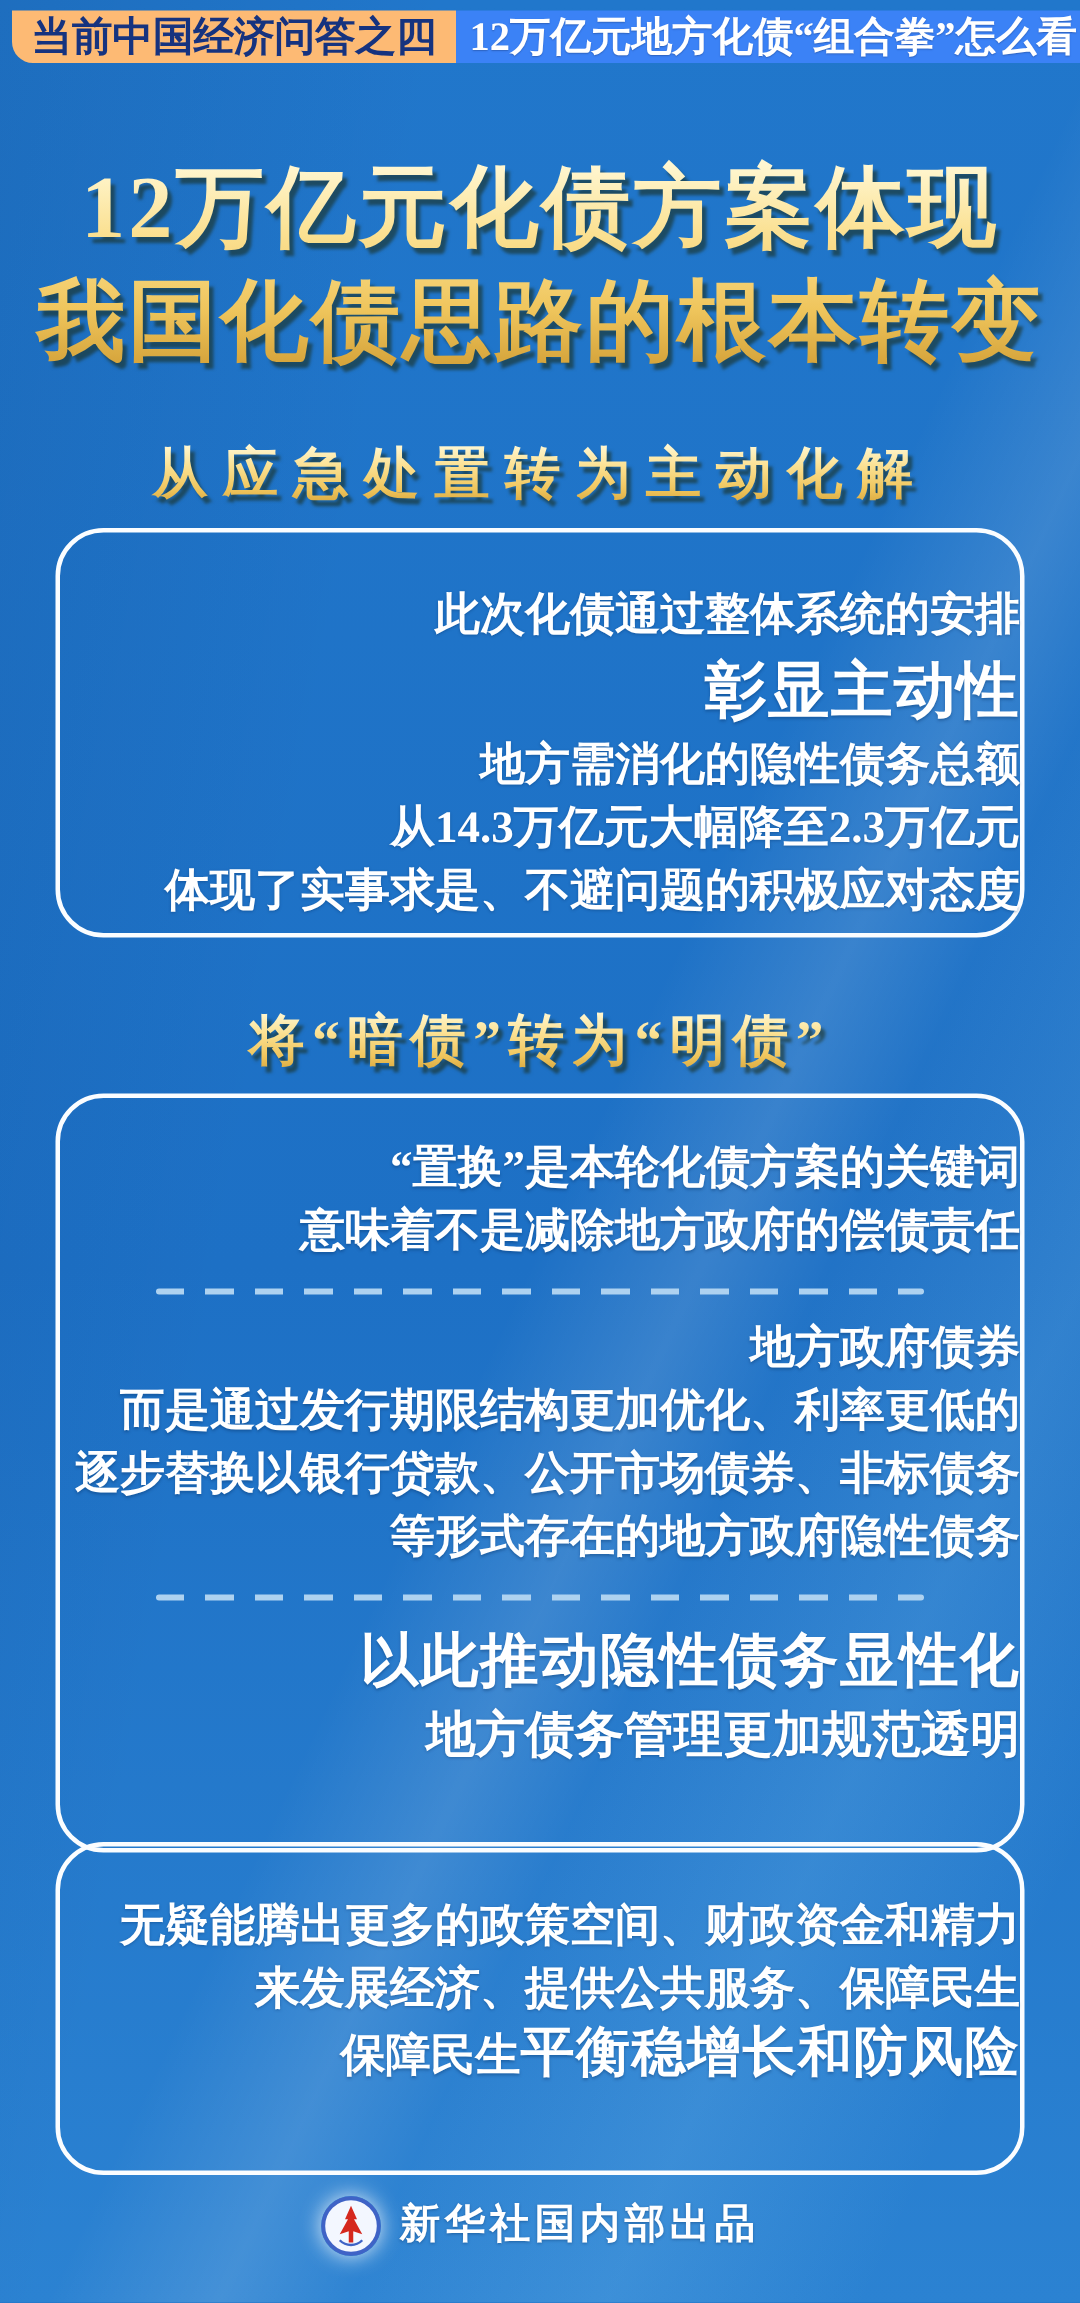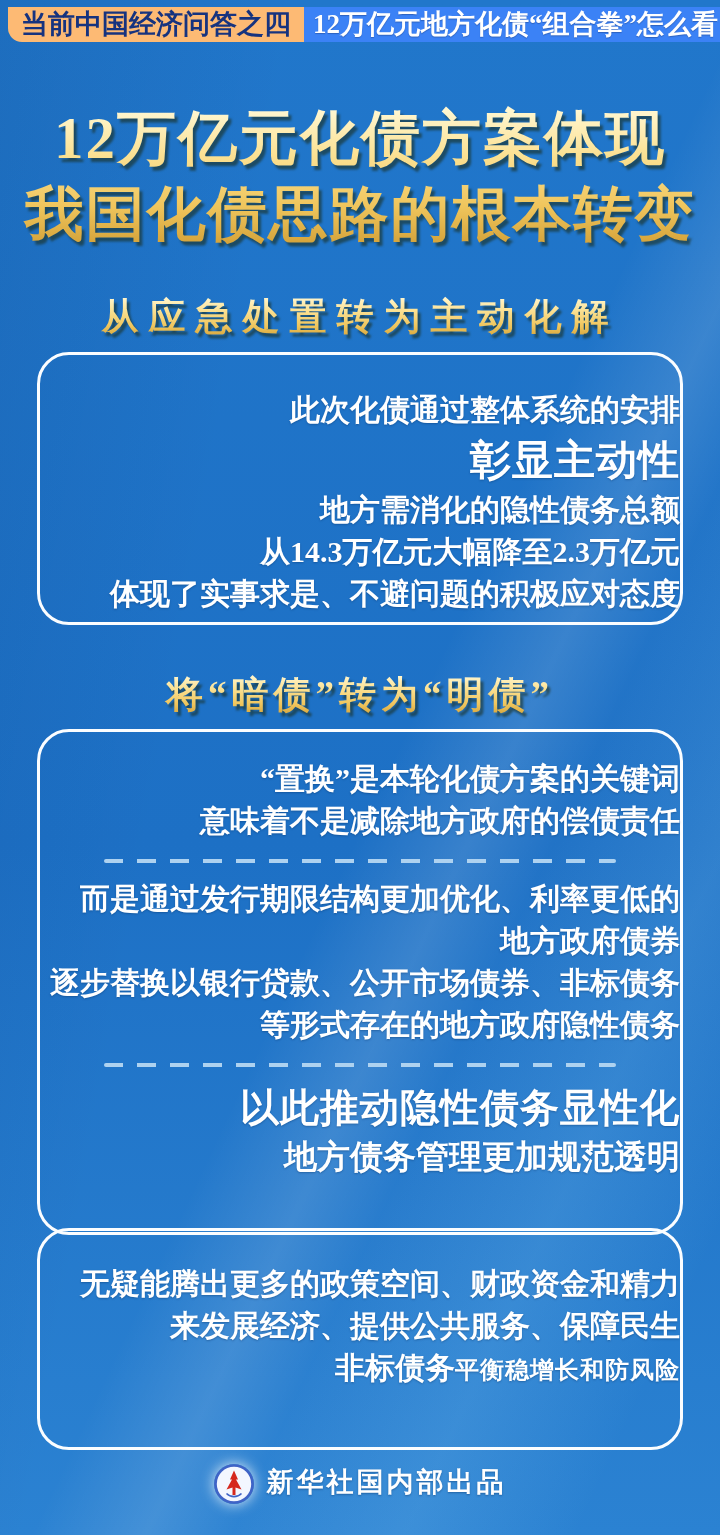--- a/index.html
+++ b/index.html
@@ -55,21 +55,21 @@
   }
   .box1{top:352px;height:273px;padding-top:34px;}
   .box2{top:729px;height:506px;padding-top:26px;}
   .box3{top:1228px;height:222px;padding-top:32px;justify-content:flex-start;}
 
   .box p{margin:0;text-shadow:0 1px 2px rgba(0,40,90,.35);}
   .t-serif{font-size:30px;line-height:42px;font-weight:700;}
   .t-serif-lg{font-size:33px;line-height:46px;font-weight:700;}
   .t-emph-xl{font-family:Liberation Sans, sans-serif;font-weight:900;font-size:41px;line-height:58px;letter-spacing:1px;}
   .t-emph-lg{font-family:"Liberation Sans","DejaVu Sans",sans-serif;font-weight:900;font-size:39px;line-height:52px;letter-spacing:1px;}
-  .t-emph-inline{font-family:Liberation Serif, serif;font-weight:900;font-size:24px;letter-spacing:1px;}
+  .t-emph-inline{font-family:Liberation Serif, serif;font-weight:900;font-size:36px;letter-spacing:1px;}
   .mt6{margin-top:6px;}
   .mt10{margin-top:10px;}
 
   .dash{
     width:512px;height:4px;margin:17px auto 15px;
     background:repeating-linear-gradient(90deg,#aed2f0 0 19px,rgba(0,0,0,0) 19px 33px);
     border-radius:2px;
   }
 
   
@@ -115,34 +115,34 @@
     <p class="t-serif">从14.3万亿元大幅降至2.3万亿元</p>
     <p class="t-serif">体现了实事求是、不避问题的积极应对态度</p>
   </section>
 
   <h2 class="h2 h2b gold">将“暗债”转为“明债”</h2>
 
   <section class="box box2">
     <p class="t-serif">“置换”是本轮化债方案的关键词</p>
     <p class="t-serif">意味着不是减除地方政府的偿债责任</p>
     <div class="dash"></div>
+    <p class="t-serif">地方政府债券</p>
     <p class="t-serif">而是通过发行期限结构更加优化、利率更低的</p>
-    <p class="t-serif">地方政府债券</p>
     <p class="t-serif mt10">逐步替换以银行贷款、公开市场债券、非标债务</p>
     <p class="t-serif">等形式存在的地方政府隐性债务</p>
     <div class="dash"></div>
     <p class="t-emph-lg">以此推动隐性债务显性化</p>
     <p class="t-serif-lg">地方债务管理更加规范透明</p>
   </section>
 
   <section class="box box3">
     <p class="t-serif">无疑能腾出更多的政策空间、财政资金和精力</p>
     <p class="t-serif">来发展经济、提供公共服务、保障民生</p>
     <p class="t-serif mt6">
-      <span>非标债务</span><span class="t-emph-inline">平衡稳增长和防风险</span>
+      <span>保障民生</span><span class="t-emph-inline">平衡稳增长和防风险</span>
     </p>
   </section>
 
   <footer class="footer">
     <span class="logo">
       <svg viewBox="0 0 40 40" width="40" height="40" aria-hidden="true">
         <circle cx="20" cy="20" r="18.5" fill="#f3f7ff" stroke="#3f63c6" stroke-width="2.6"></circle>
         <path d="M20 6.5 L24 15.5 L22 15.5 L27.5 25.5 L21.5 23.5 L21.5 31 L18.5 31 L18.5 23.5 L12.5 25.5 L18 15.5 L16 15.5 Z" fill="#d5281e"></path>
         <path d="M12.5 29.5 A 10.5 10.5 0 0 0 27.5 29.5" stroke="#3f63c6" stroke-width="1.6" fill="none"></path>
       </svg>

